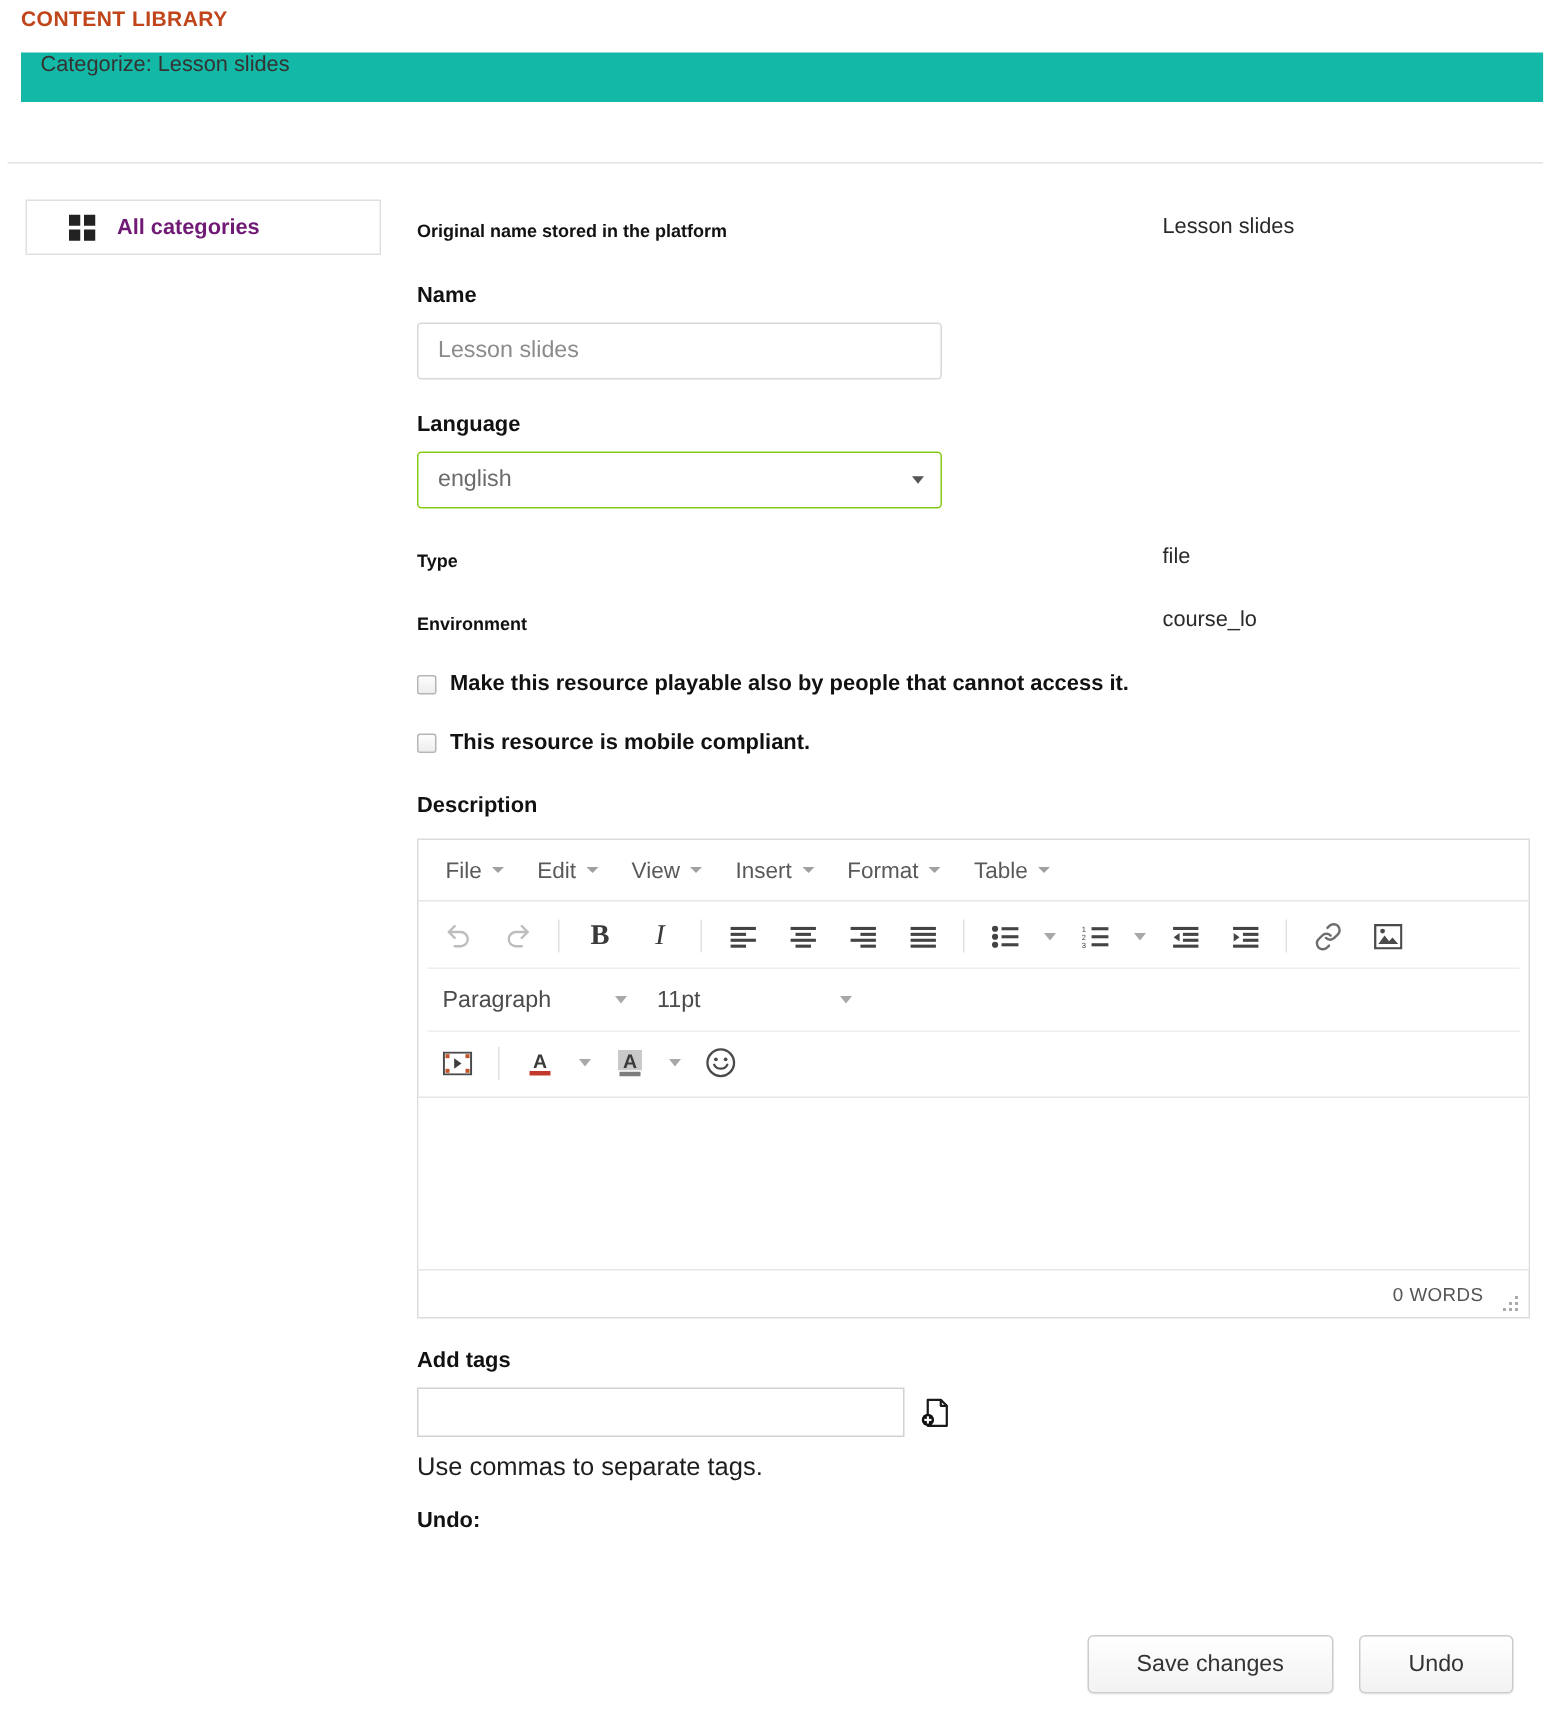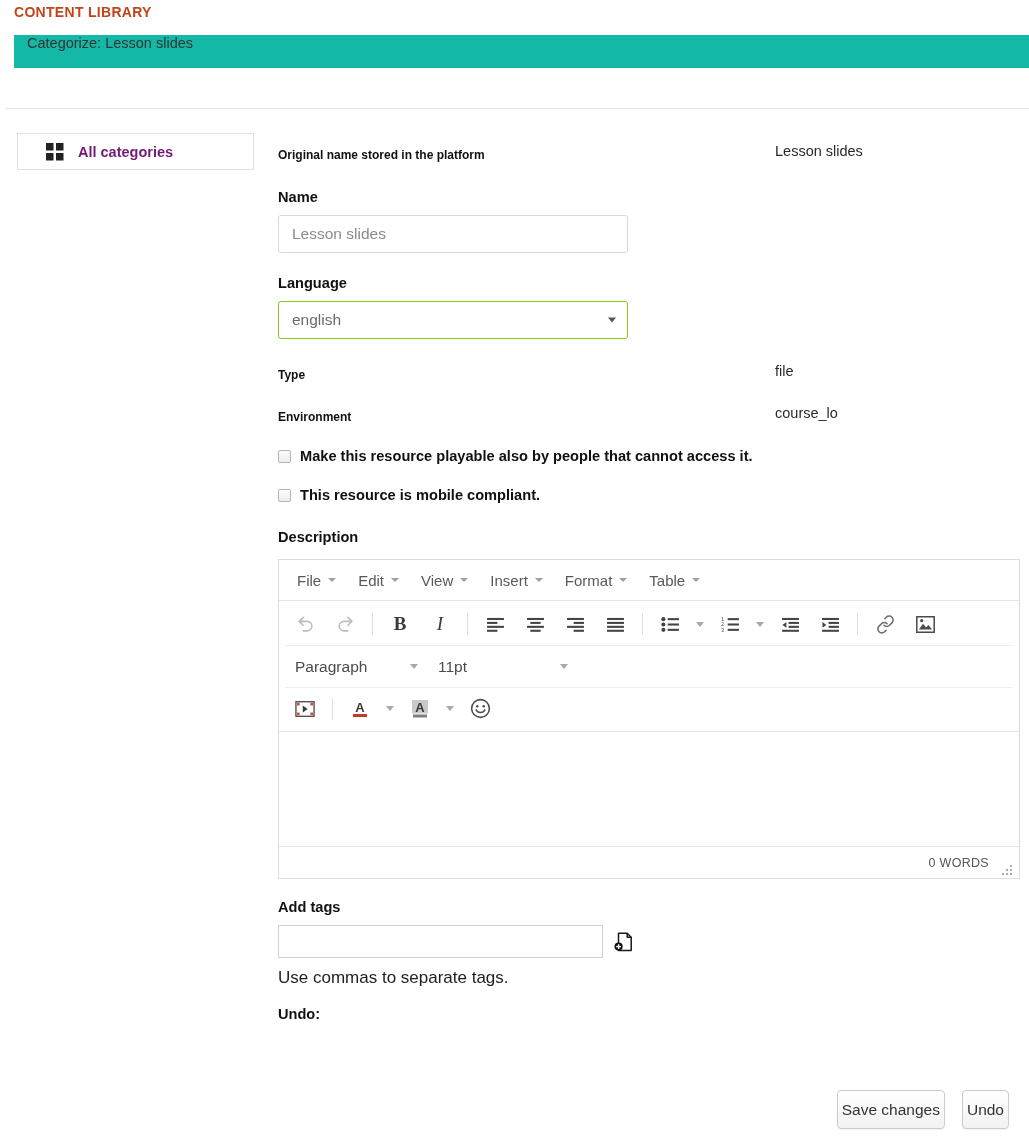--- a/index.html
+++ b/index.html
@@ -170,21 +170,21 @@
   
   .footer-btns {
     position: absolute; right: 20px; top: 1090px;
     display: flex; align-items: center; gap: 17px;
   }
   .btn {
     border: 1px solid #cccccc; border-radius: 4px;
     background: linear-gradient(to bottom,#ffffff 0%,#f2f2f2 100%);
     color: #333333; font-size: 15.5px;
     font-family: "Liberation Sans", sans-serif;
-    padding: 10px 4px; cursor: pointer;
+    padding: 10px 32px; cursor: pointer;
     box-shadow: 0 1px 1px rgba(0,0,0,.05);
     line-height: 1.1;
   }
 </style>
 </head>
 <body>
 
 <div class="page">
 
   <div class="page-title">CONTENT LIBRARY</div>

